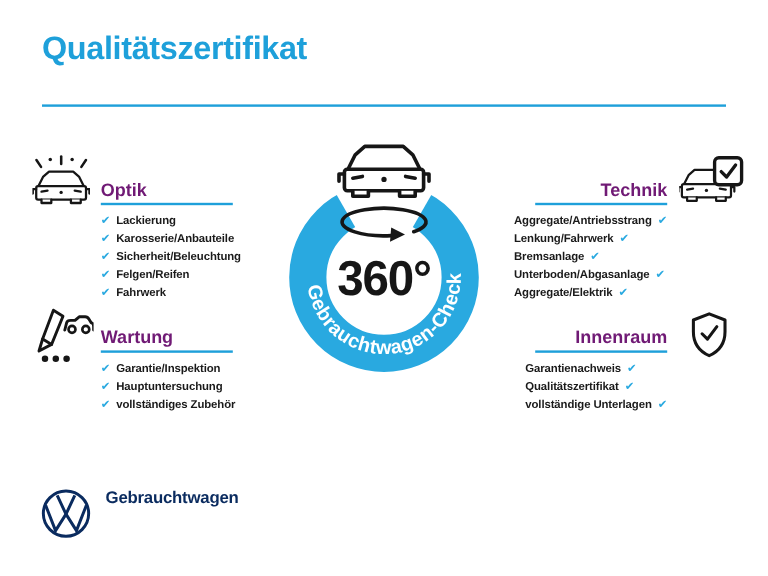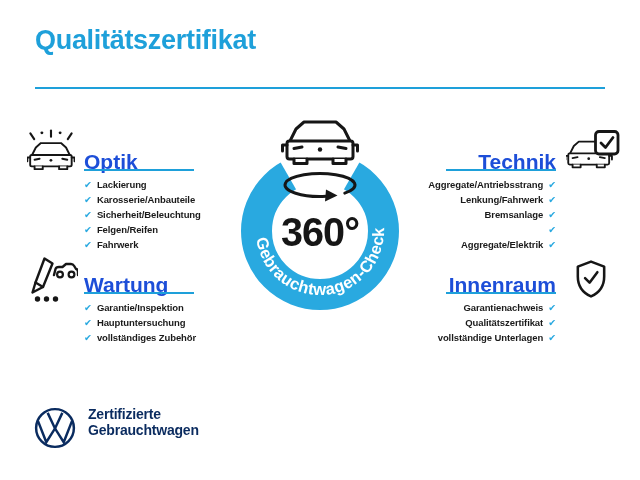--- a/index.html
+++ b/index.html
@@ -7,25 +7,25 @@
     width:640px;height:480px;position:relative;overflow:hidden;
     background:#ffffff;color:#161616;
     font-family:"Liberation Sans", sans-serif;
   }
   .abs{position:absolute;}
   .title{
     left:35px;top:25px;font-size:27px;font-weight:bold;
     color:#1EA0DA;letter-spacing:-0.3px;white-space:nowrap;
   }
   .divider{left:35px;top:87px;width:570px;height:2px;background:#1EA0DA;}
-  .sec-title{font-size:21px;font-weight:bold;color:#1d4ed8;white-space:nowrap;}
+  .sec-title{font-size:15px;font-weight:bold;color:#701a75;white-space:nowrap;}
   .sec-title.right{text-align:center;margin-left:21px;}
   .sec-underline{height:2px;width:110px;background:#1EA0DA;}
   ul.list{list-style:none;margin:0;padding:0;display:flex;flex-direction:column;}
-  ul.list.right{align-items:flex-end;}
+  ul.list.right{align-items:flex-start;}
   ul.list li{
     display:flex;align-items:center;gap:5px;height:15px;
     font-size:9.5px;font-weight:bold;color:#1a1a1a;letter-spacing:-0.1px;white-space:nowrap;
   }
   .chk{color:#29A9E0;font-family:"DejaVu Sans", sans-serif;font-size:9.5px;line-height:1;}
   .brand-text{font-size:14px;font-weight:bold;color:#0A2B5F;line-height:16px;letter-spacing:-0.2px;}
 </style>
 </head>
 <body>
 
@@ -140,20 +140,21 @@
     </li>
   <li>
       <span>Lenkung/Fahrwerk</span>
       <span class="chk">✔</span>
     </li>
   <li>
       <span>Bremsanlage</span>
       <span class="chk">✔</span>
     </li>
   <li>
+      <span>Unterboden/Abgasanlage</span>
       <span class="chk">✔</span>
     </li>
   <li>
       <span>Aggregate/Elektrik</span>
       <span class="chk">✔</span>
     </li>
 </ul>
 
 <svg class="abs" style="left:574px;top:259px" width="34" height="40" viewBox="0 0 40 46">
   <path d="M20,2.5 L35.5,8.5 V20 C35.5,32.5 29,39.5 20,43.5 C11,39.5 4.5,32.5 4.5,20 V8.5 Z" fill="none" stroke="#161616" stroke-width="3" stroke-linejoin="round"></path>
@@ -177,15 +178,14 @@
 </ul>
 
 <svg class="abs" style="left:33px;top:406px" width="44" height="44" viewBox="0 0 48 48">
   <g stroke="#0A2B5F" stroke-width="2.7" fill="none" stroke-linejoin="miter">
     <circle cx="24" cy="24" r="20.6"></circle>
     <path d="M16,7.5 L24,24.5 L32,7.5"></path>
     <path d="M5.5,16.5 L14.5,39.5 L24,24.5 L33.5,39.5 L42.5,16.5"></path>
   </g>
 </svg>
 <div class="abs brand-text" style="left:88px;top:406px">
-  <div>Zertifizierte</div>
   <div>Gebrauchtwagen</div>
 </div>
 
 </body></html>

